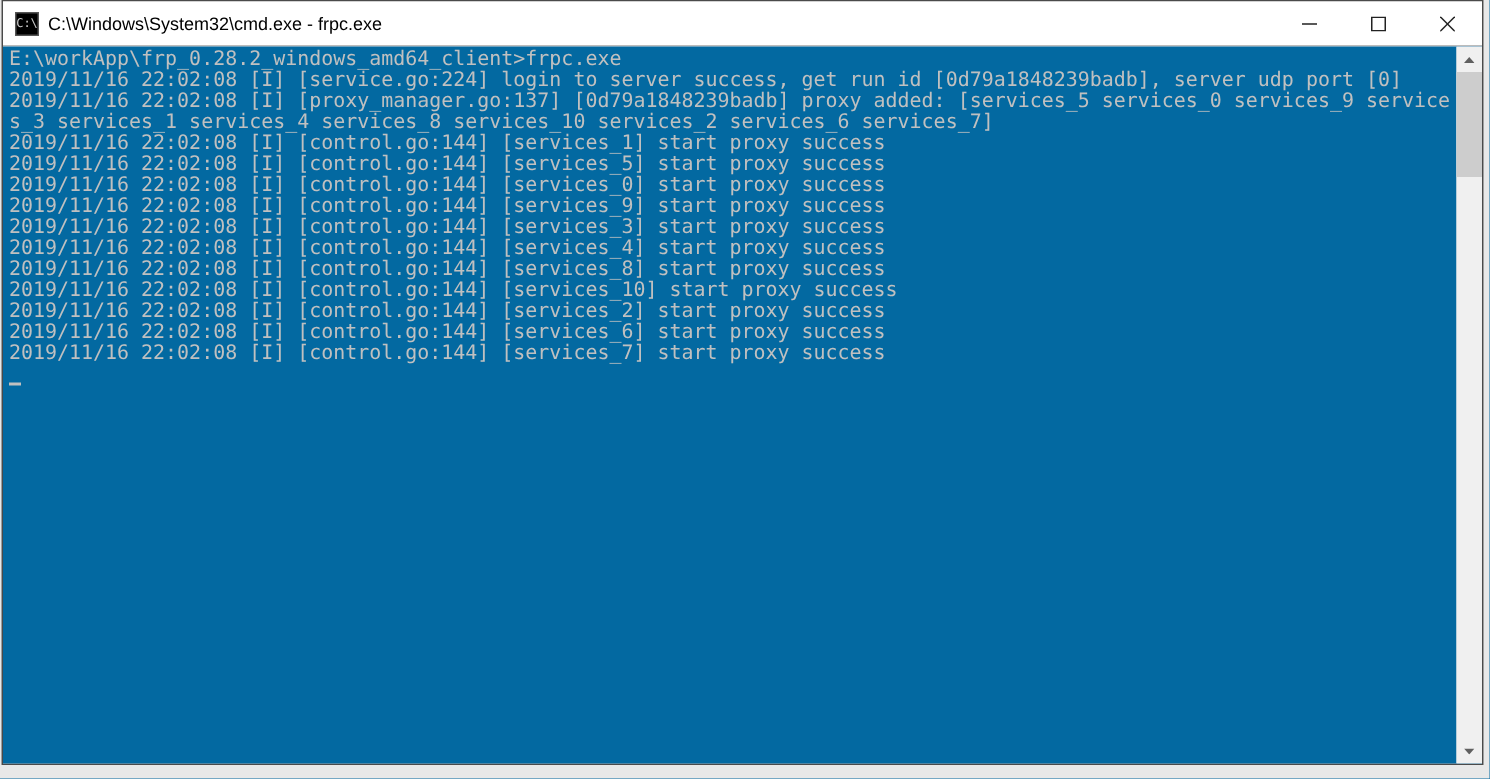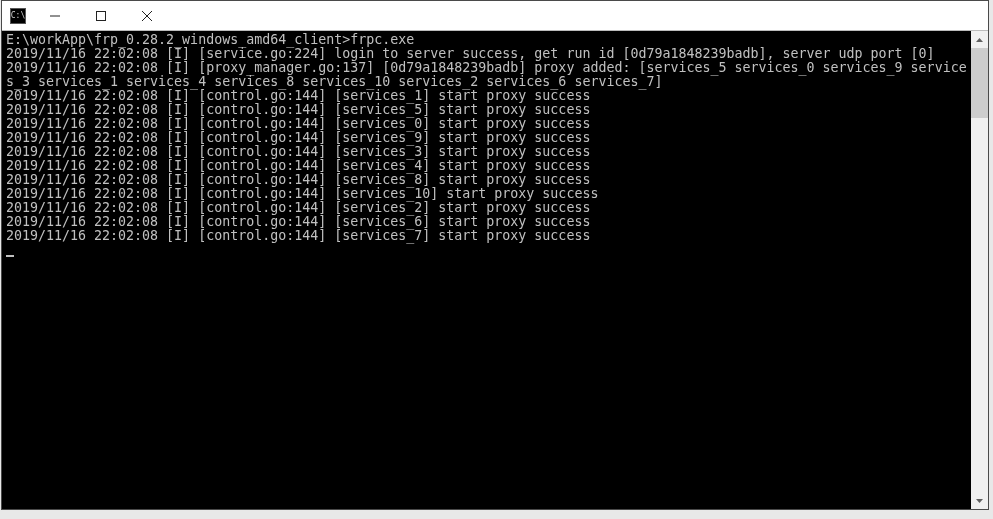--- a/index.html
+++ b/index.html
@@ -60,21 +60,21 @@
       height: 100%;
       display: flex;
       align-items: center;
       justify-content: center;
       color: #333;
       font-size: 10px;
     }
     .titlebar-btn svg { width: 10px; height: 10px; stroke: #222; stroke-width: 1; fill: none; }
     .console-area {
       flex: 1;
-      background: #000000;
+      background: #0369a1;
       position: relative;
       overflow: hidden;
     }
     .console-content {
       position: absolute;
       left: 0;
       top: 0;
       right: 17px;
       bottom: 0;
       padding: 2px 4px;
@@ -127,20 +127,21 @@
     }
   </style>
 </head>
 <body>
 
 <div class="window">
   <div class="titlebar">
     <div class="titlebar-icon">
       <span class="titlebar-icon-inner">C:\</span>
     </div>
+    <div class="titlebar-text">C:\Windows\System32\cmd.exe - frpc.exe</div>
     <div class="titlebar-controls">
       <div class="titlebar-btn">
         <svg viewBox="0 0 10 10">
             <line x1="0" y1="5" x2="10" y2="5"></line>
           </svg>
       </div>
       <div class="titlebar-btn">
         <svg viewBox="0 0 10 10">
             <rect x="0.5" y="0.5" width="9" height="9"></rect>
           </svg>

